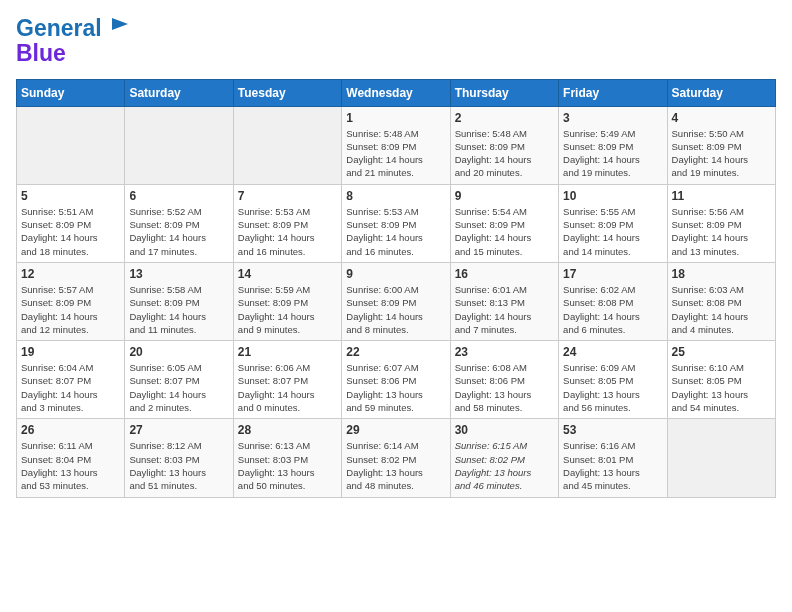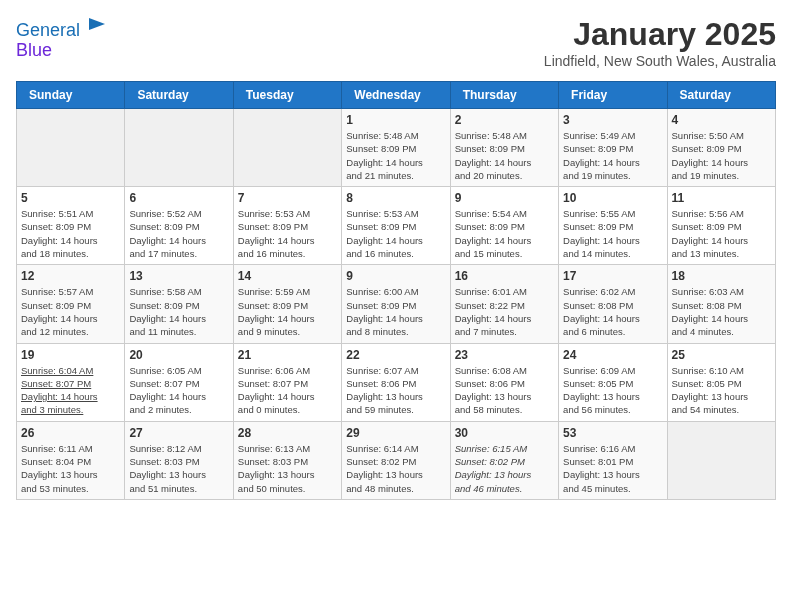--- a/index.html
+++ b/index.html
@@ -14,22 +14,22 @@
       display: flex;
       justify-content: space-between;
       align-items: flex-start;
       margin-bottom: 12px;
     }
     .logo {
       display: flex;
       align-items: center;
     }
     .logo-text {
-      font-size: 18px;
-      font-weight: normal;
+      font-size: 23px;
+      font-weight: bold;
       color: #333;
       line-height: 1.1;
     }
     .logo-text span { color: #1a6fb5; }
     .logo-icon {
       width: 20px;
       height: 20px;
       margin-left: 2px;
     }
     .title-block {
@@ -45,21 +45,21 @@
       color: #555;
     }
     table {
       width: 100%;
       border-collapse: collapse;
       font-size: 10px;
     }
     thead th {
       background-color: #2176c7;
       color: #fff;
-      padding: 6px 12px;
+      padding: 6px 4px;
       text-align: left;
       font-size: 12px;
       font-weight: bold;
       border: 1px solid #1a5fa0;
     }
     tbody td {
       border: 1px solid #ccc;
       vertical-align: top;
       padding: 4px;
       width: 106px;
@@ -94,24 +94,20 @@
       <div class="logo-text">
         <span>General</span>
         <svg class="logo-icon" viewBox="0 0 20 20">
           <polygon points="2,2 18,8 2,14" fill="#1a6fb5"></polygon>
         </svg>
       </div>
       <div class="logo-text">
         <span style="color:#6d28d9;">Blue</span>
       </div>
     </div>
-  </div>
-  <div class="title-block">
-    <div class="month-title">January 2025</div>
-    <div class="location">Lindfield, New South Wales, Australia</div>
   </div>
 </div>
 
 <table>
   <thead>
     <tr>
       <th>Sunday</th>
       <th>Saturday</th>
       <th>Tuesday</th>
       <th>Wednesday</th>
@@ -230,21 +226,21 @@
         <td>
           <span class="day-num">9</span>
           <div class="day-info" style="white-space: pre-line;">Sunrise: 6:00 AM
 Sunset: 8:09 PM
 Daylight: 14 hours
 and 8 minutes.</div>
         </td>
         <td>
           <span class="day-num">16</span>
           <div class="day-info" style="white-space: pre-line;">Sunrise: 6:01 AM
-Sunset: 8:22 PM
+Sunset: 8:13 PM
 Daylight: 14 hours
 and 7 minutes.</div>
         </td>
         <td>
           <span class="day-num">17</span>
           <div class="day-info" style="white-space: pre-line;">Sunrise: 6:02 AM
 Sunset: 8:08 PM
 Daylight: 14 hours
 and 6 minutes.</div>
         </td>
@@ -252,21 +248,21 @@
           <span class="day-num">18</span>
           <div class="day-info" style="white-space: pre-line;">Sunrise: 6:03 AM
 Sunset: 8:08 PM
 Daylight: 14 hours
 and 4 minutes.</div>
         </td>
       </tr>
       <tr>
         <td>
           <span class="day-num">19</span>
-          <div class="day-info" style="white-space: pre-line; text-decoration: underline;">Sunrise: 6:04 AM
+          <div class="day-info" style="white-space: pre-line;">Sunrise: 6:04 AM
 Sunset: 8:07 PM
 Daylight: 14 hours
 and 3 minutes.</div>
         </td>
         <td>
           <span class="day-num">20</span>
           <div class="day-info" style="white-space: pre-line;">Sunrise: 6:05 AM
 Sunset: 8:07 PM
 Daylight: 14 hours
 and 2 minutes.</div>

